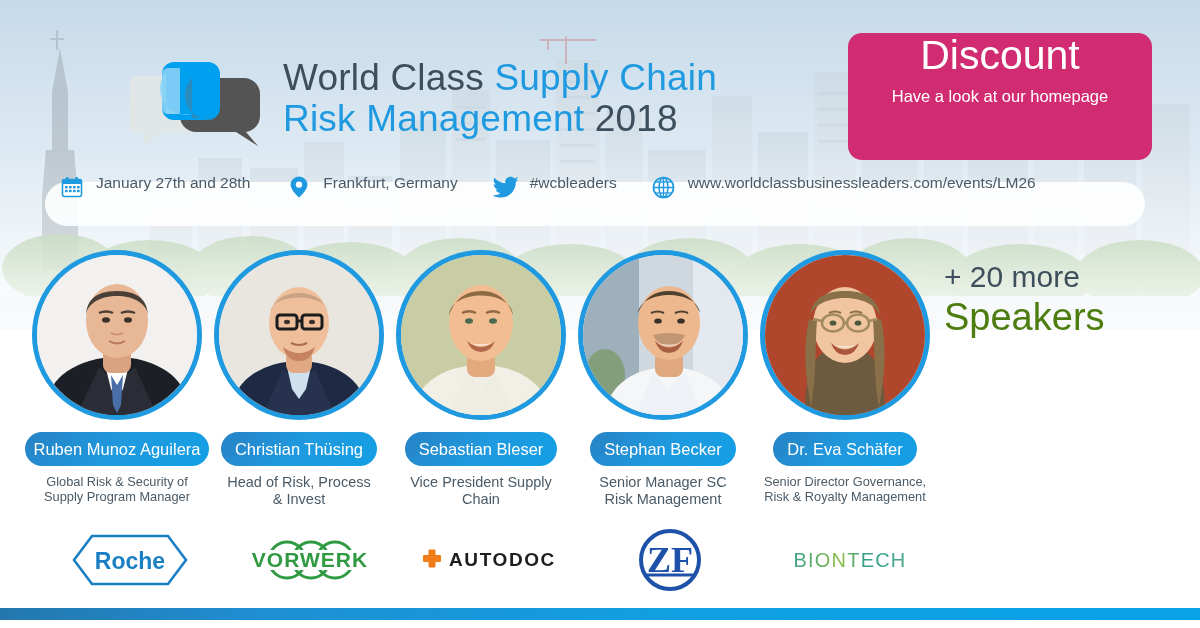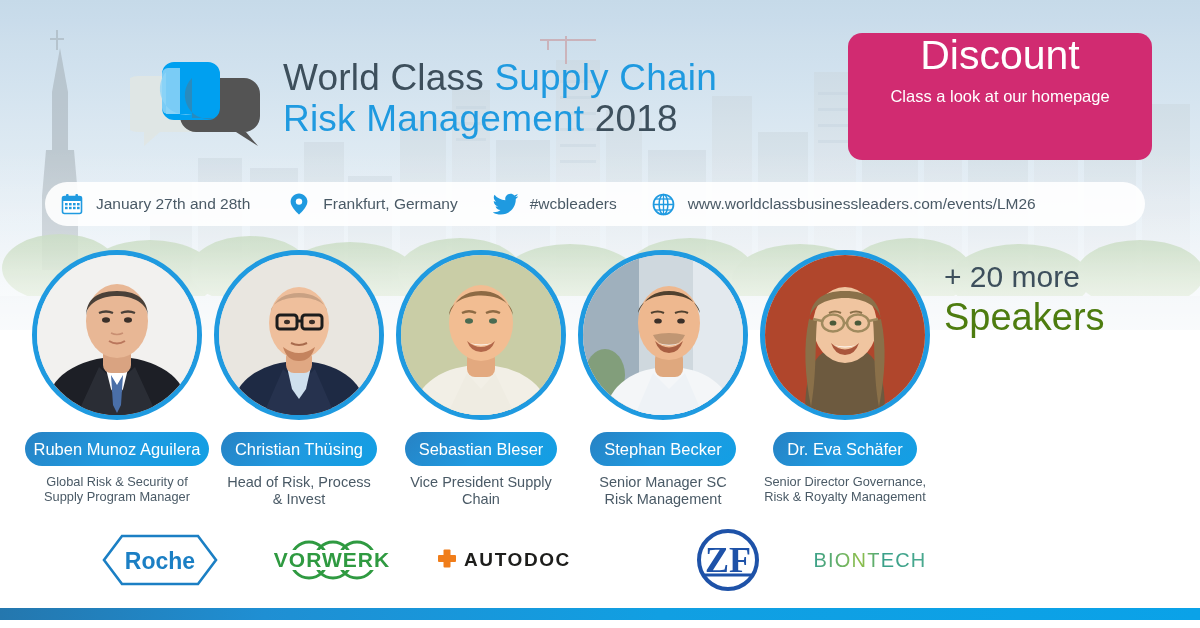--- a/index.html
+++ b/index.html
@@ -65,21 +65,21 @@
 
   
   .infobar {
     position: absolute; left: 45px; top: 182px;
     height: 44px; width: 1100px;
     background: rgba(255,255,255,.9);
     border-radius: 22px;
     display: flex; align-items: center;
     padding-left: 14px;
   }
-  .info-item { display: flex; align-items: center; height: 60px; }
+  .info-item { display: flex; align-items: flex-start; height: 60px; }
   .info-icon { width: 26px; height: 26px; display: flex; align-items: center; justify-content: center; flex: 0 0 auto; }
   .info-text { font-size: 15.5px; color: #4a5a66; margin-left: 11px; white-space: nowrap; }
   .gap-a { width: 36px; } .gap-b { width: 35px; } .gap-c { width: 34px; }
 
   
   .speaker {
     position: absolute;
     width: 184px;
     text-align: center;
   }
@@ -119,21 +119,21 @@
   .more-block { position: absolute; left: 944px; top: 261px; }
   .more-top { font-size: 30px; color: #3d4f5c; line-height: 1.08; }
   .more-bot { font-size: 38px; color: #4d7c0f; line-height: 1.28; }
 
   
   .sponsors {
     position: absolute; left: 40px; top: 528px;
     width: 900px; height: 64px;
     display: flex; align-items: center;
   }
-  .sponsor { height: 64px; display: flex; align-items: center; justify-content: flex-end; text-decoration: underline; }
+  .sponsor { height: 64px; display: flex; align-items: center; justify-content: center; text-decoration: underline; }
 
   
   .bottombar {
     position: absolute; left: 0; bottom: 8px; width: 1200px; height: 12px;
     background: linear-gradient(90deg, #2477ae 0%, #1f8fd3 22%, #119fe2 55%, #0aa2e8 100%);
   }
 </style>
 </head>
 <body>
 
@@ -251,21 +251,21 @@
     </svg>
   </div>
 
   <div class="title">
     <div class="title-line"><span class="t-dark">World Class </span><span class="t-blue">Supply Chain</span></div>
     <div class="title-line"><span class="t-blue">Risk Management </span><span class="t-dark">2018</span></div>
   </div>
 
   <div class="discount">
     <div class="discount-title">Discount</div>
-    <div class="discount-sub">Class a look at our homepage</div>
+    <div class="discount-sub">Have a look at our homepage</div>
   </div>
 
   <div class="infobar">
 
     <div class="info-item">
       <span class="info-icon">
         <svg width="22" height="22" viewBox="0 0 22 22">
           <rect x="1.5" y="3.5" width="19" height="17" rx="2" fill="#fff" stroke="#1f9ae0" stroke-width="1.6"></rect>
           <rect x="1.5" y="3.5" width="19" height="4.5" fill="#1f9ae0"></rect>
           <rect x="5" y="1" width="2.6" height="4.5" rx="1" fill="#1f9ae0"></rect>

